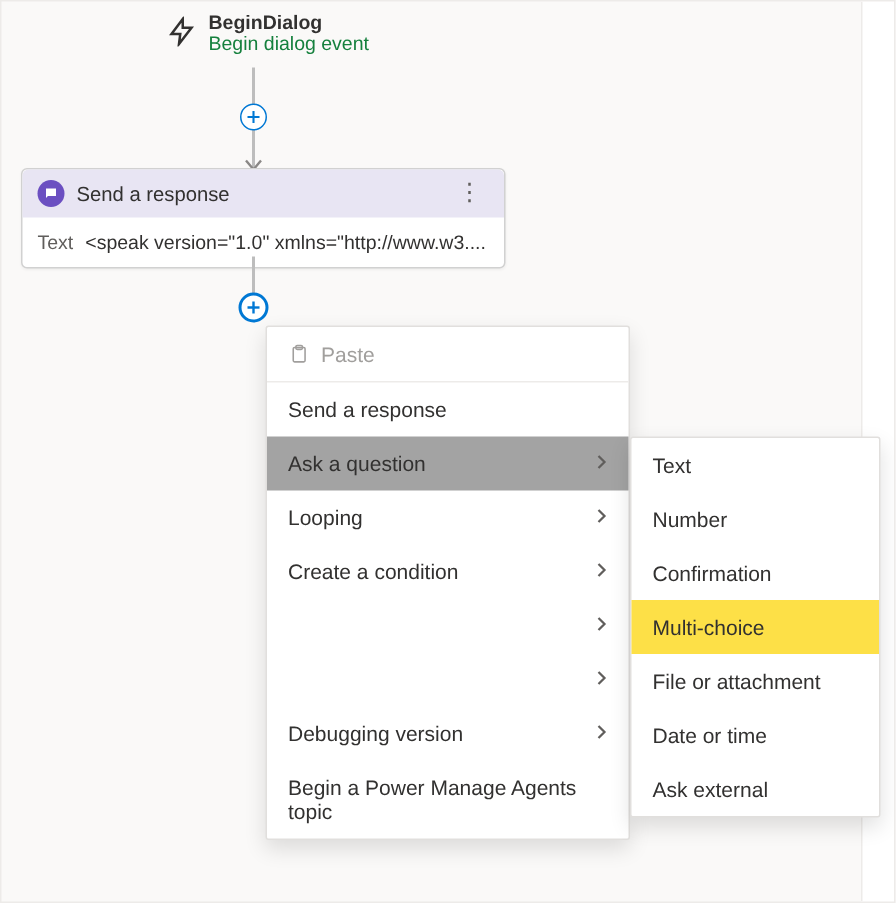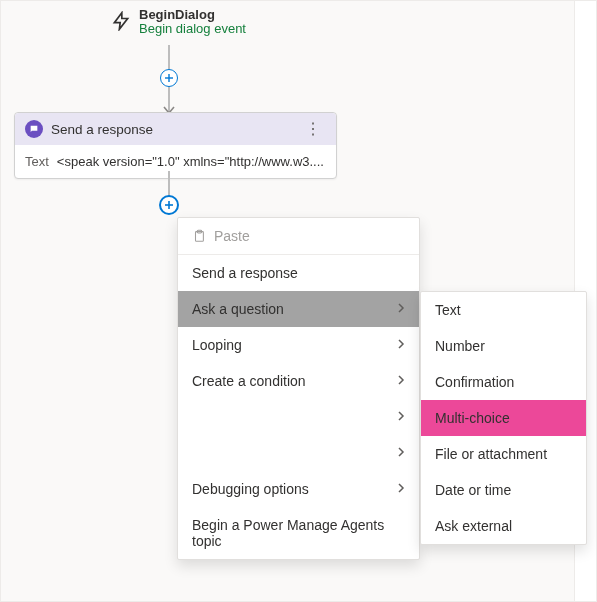--- a/index.html
+++ b/index.html
@@ -153,21 +153,21 @@
     border-radius: 2px;
     box-shadow: 0 6px 14px rgba(0,0,0,0.12);
     z-index: 6;
   }
   .submenu-item {
     padding: 10px 14px;
     font-size: 14px;
     cursor: pointer;
     color: #323130;
   }
-  .submenu-item.hover { background: #ec4899; }
+  .submenu-item.hover { background: #fde047; }
 </style>
 </head>
 <body>
 
 <div class="strip"></div>
 
 <div class="node-header">
   <span class="lightning">
     <svg viewBox="0 0 24 24" fill="none" stroke="#323130" stroke-width="2">
       <polygon points="13 2 4 14 11 14 10 22 20 9 13 9 13 2"></polygon>
@@ -253,21 +253,21 @@
         <span class="chev"><svg width="8" height="12" viewBox="0 0 8 12">
             <polyline points="2,2 6,6 2,10" fill="none" stroke="currentColor" stroke-width="1.5"></polyline>
           </svg></span>
       </div>
       <div class="menu-item">
         <span class="chev"><svg width="8" height="12" viewBox="0 0 8 12">
             <polyline points="2,2 6,6 2,10" fill="none" stroke="currentColor" stroke-width="1.5"></polyline>
           </svg></span>
       </div>
       <div class="menu-item">
-        <span>Debugging options</span>
+        <span>Debugging version</span>
         <span class="chev"><svg width="8" height="12" viewBox="0 0 8 12">
             <polyline points="2,2 6,6 2,10" fill="none" stroke="currentColor" stroke-width="1.5"></polyline>
           </svg></span>
       </div>
       <div class="menu-item">
         <span>Begin a Power Manage Agents topic</span>
       </div>
     </div>
 </div>
 

